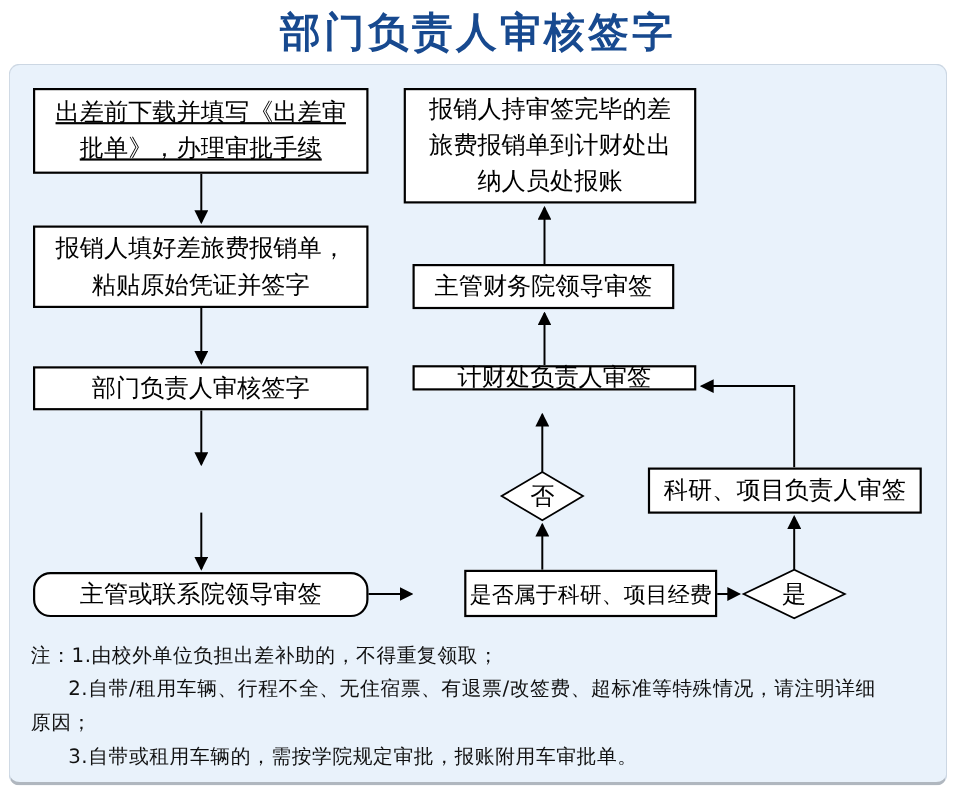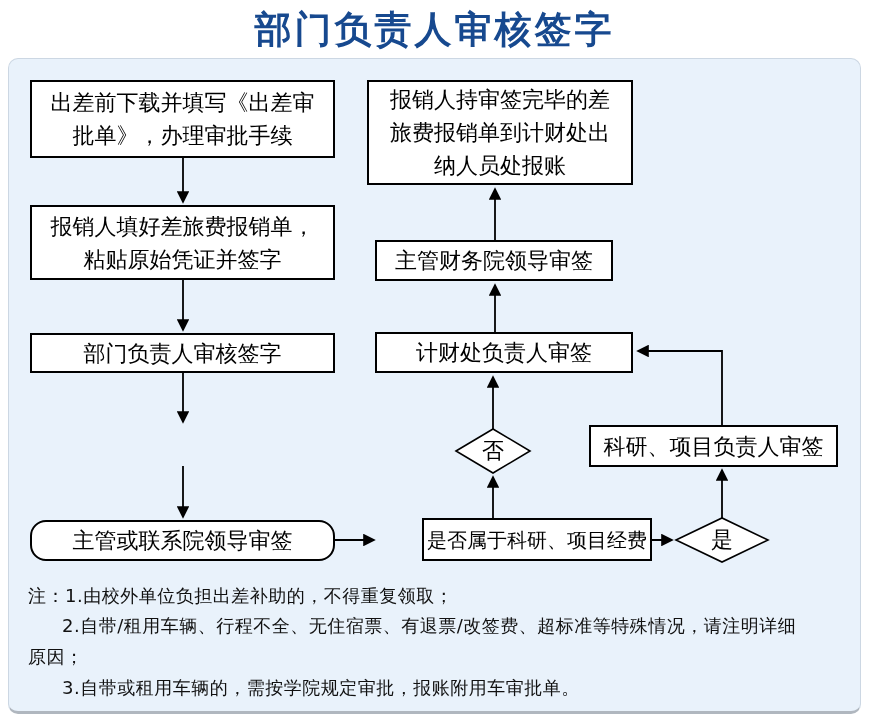--- a/index.html
+++ b/index.html
@@ -75,40 +75,40 @@
       <line x1="608" y1="540" x2="672" y2="540" marker-end="url(#ah)"></line>
       <line x1="722" y1="518" x2="722" y2="470" marker-end="url(#ah)"></line>
       <polyline points="722,425 722,351 638,351" marker-end="url(#ah)"></polyline>
     </g>
     <g stroke="#000" stroke-width="1.6" fill="#ffffff">
       <polygon points="456,451 493,429 530,451 493,473"></polygon>
       <polygon points="676,540 722,518 768,540 722,562"></polygon>
     </g>
   </svg>
 
-  <div class="node" style="left:30px;top:80px;width:305px;height:78px;">出差前下载并填写《出差审
+  <div class="node" style="left:30px;top:80px;width:305px;height:78px;text-decoration:underline;">出差前下载并填写《出差审
 批单》，办理审批手续</div>
 
   <div class="node" style="left:30px;top:205px;width:305px;height:75px;">报销人填好差旅费报销单，
 粘贴原始凭证并签字</div>
 
   <div class="node single" style="left:30px;top:333px;width:305px;height:40px;">部门负责人审核签字</div>
 
 
   <div class="node single" style="left:30px;top:520px;width:305px;height:41px;border-radius:16px;">主管或联系院领导审签</div>
 
   <div class="node single small" style="left:378px;top:518px;width:230px;height:43px;">是否属于科研、项目经费</div>
 
   <div class="node" style="left:367px;top:80px;width:266px;height:105px;">报销人持审签完毕的差
 旅费报销单到计财处出
 纳人员处报账</div>
 
   <div class="node single" style="left:375px;top:240px;width:238px;height:41px;">主管财务院领导审签</div>
 
-  <div class="node single" style="left:375px;top:332px;width:258px;height:41px;">计财处负责人审签</div>
+  <div class="node single" style="left:375px;top:332px;width:258px;height:23px;">计财处负责人审签</div>
 
   <div class="node single" style="left:589px;top:425px;width:249px;height:42px;">科研、项目负责人审签</div>
 
   <div class="decision-label" style="left:463px;top:437px;">否</div>
 
   <div class="decision-label" style="left:692px;top:526px;">是</div>
 
   <div class="note-line" style="left:28px;top:584px;">注：1.由校外单位负担出差补助的，不得重复领取；</div>
   <div class="note-line" style="left:62px;top:614px;">2.自带/租用车辆、行程不全、无住宿票、有退票/改签费、超标准等特殊情况，请注明详细</div>
   <div class="note-line" style="left:28px;top:645px;">原因；</div>

